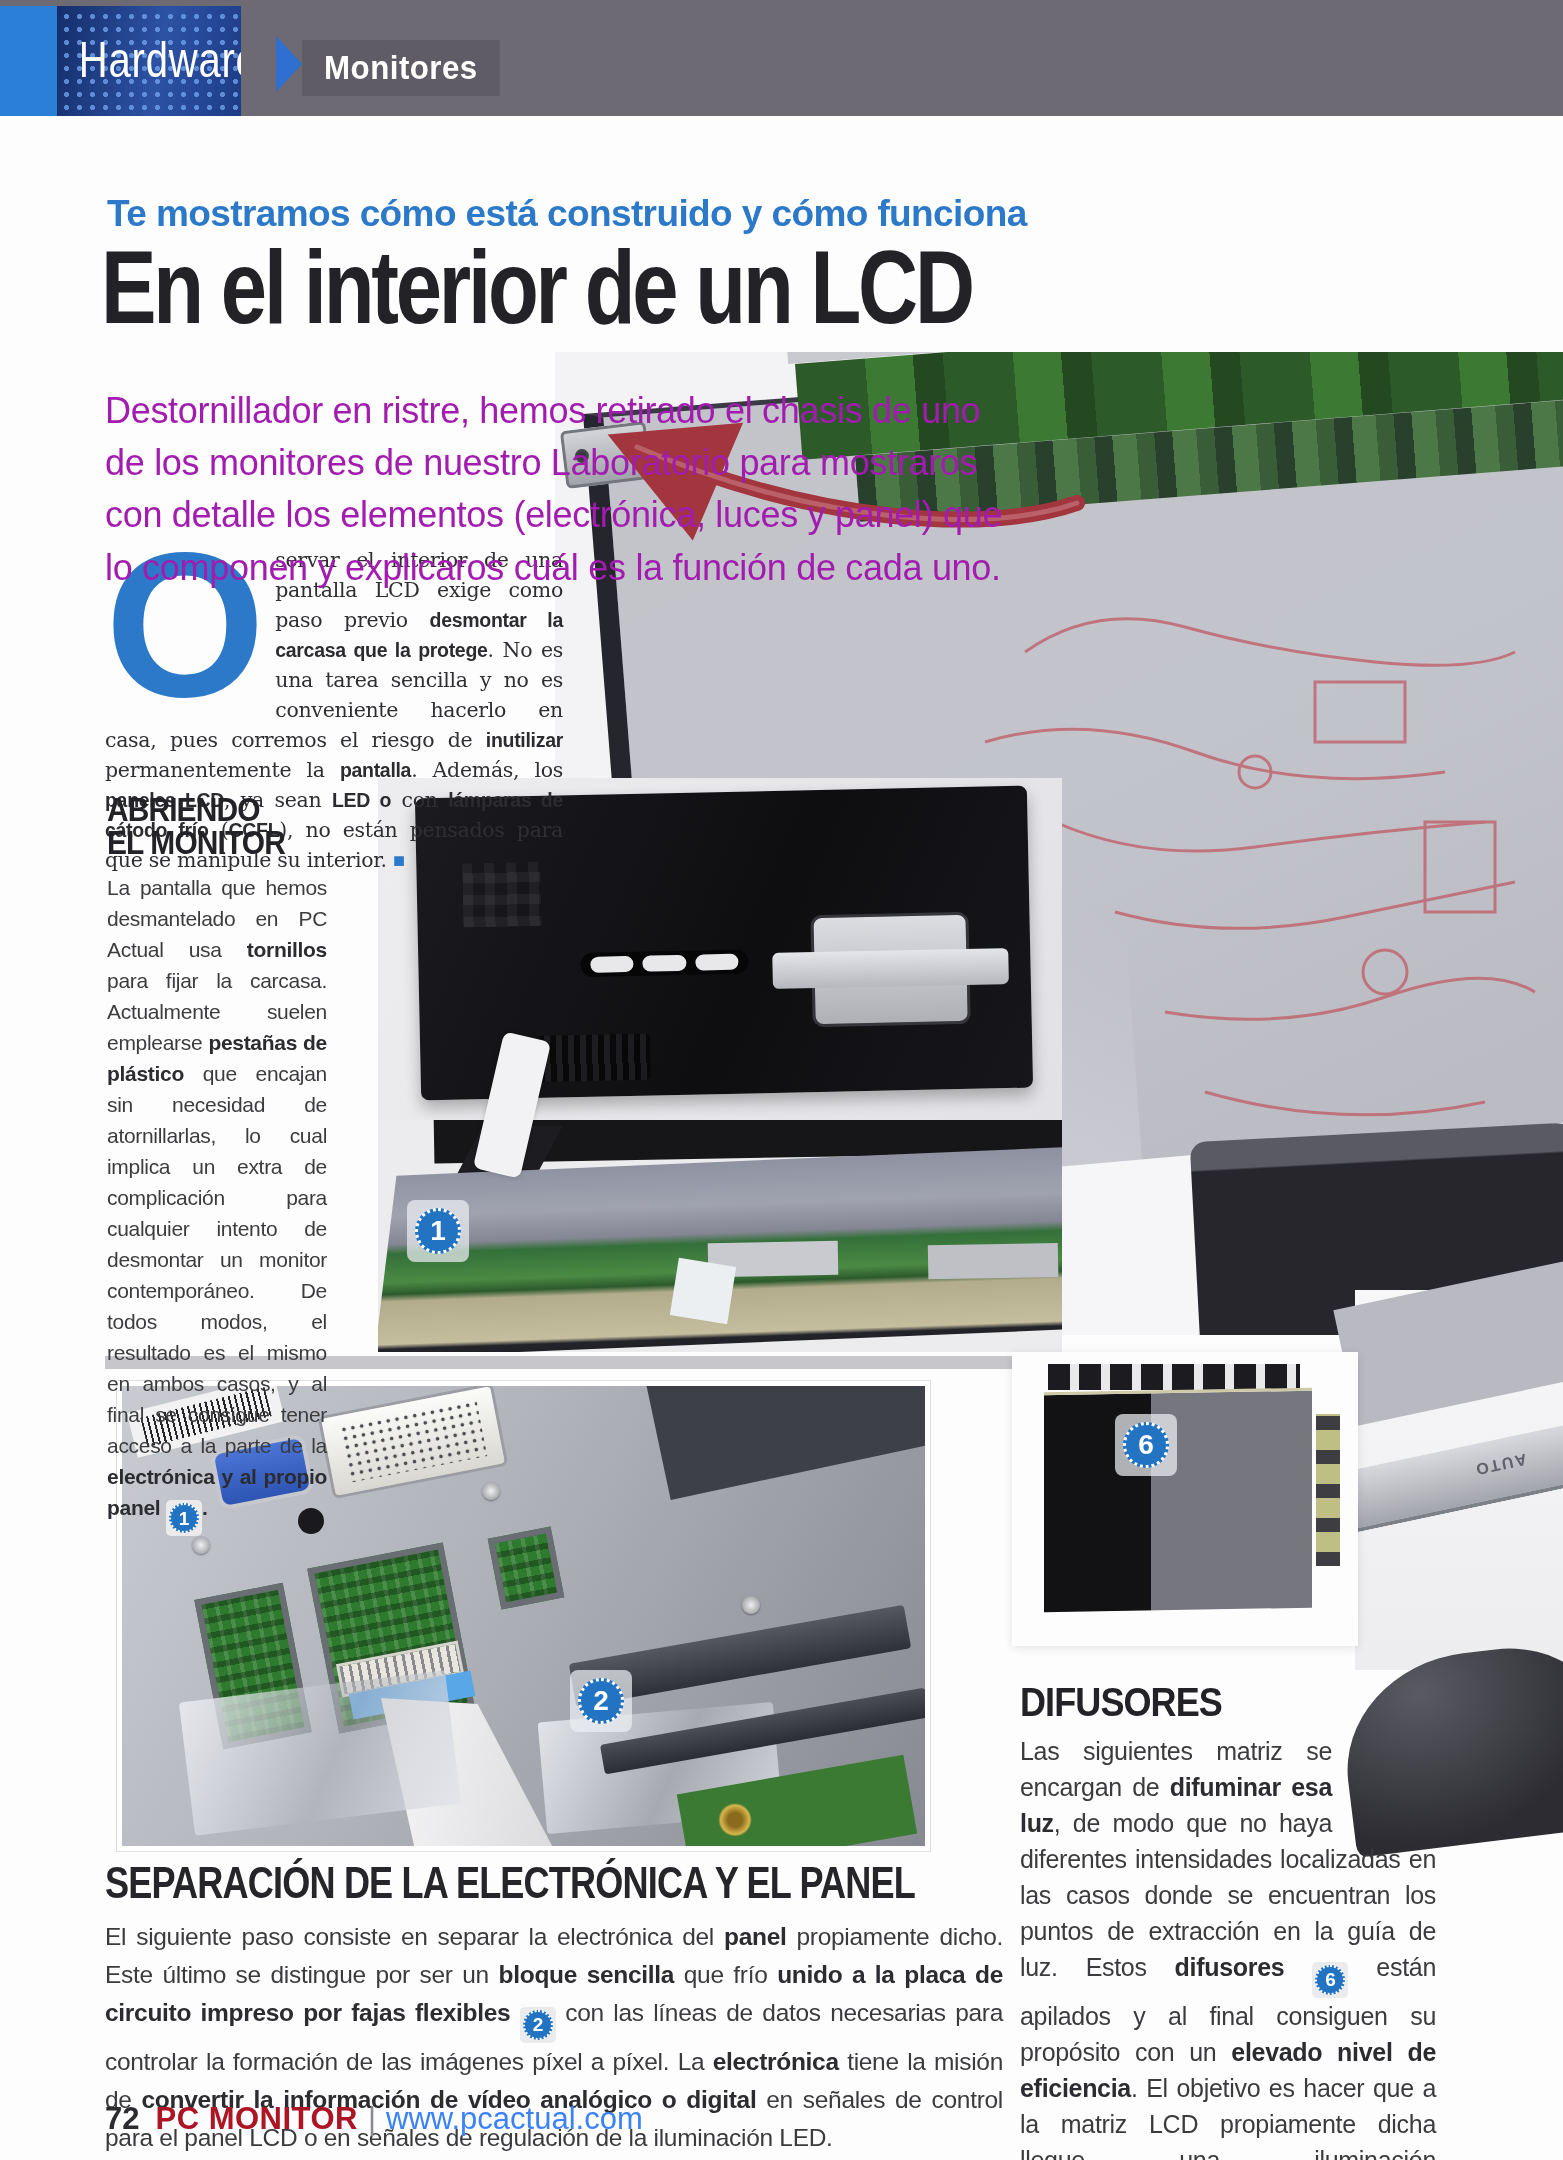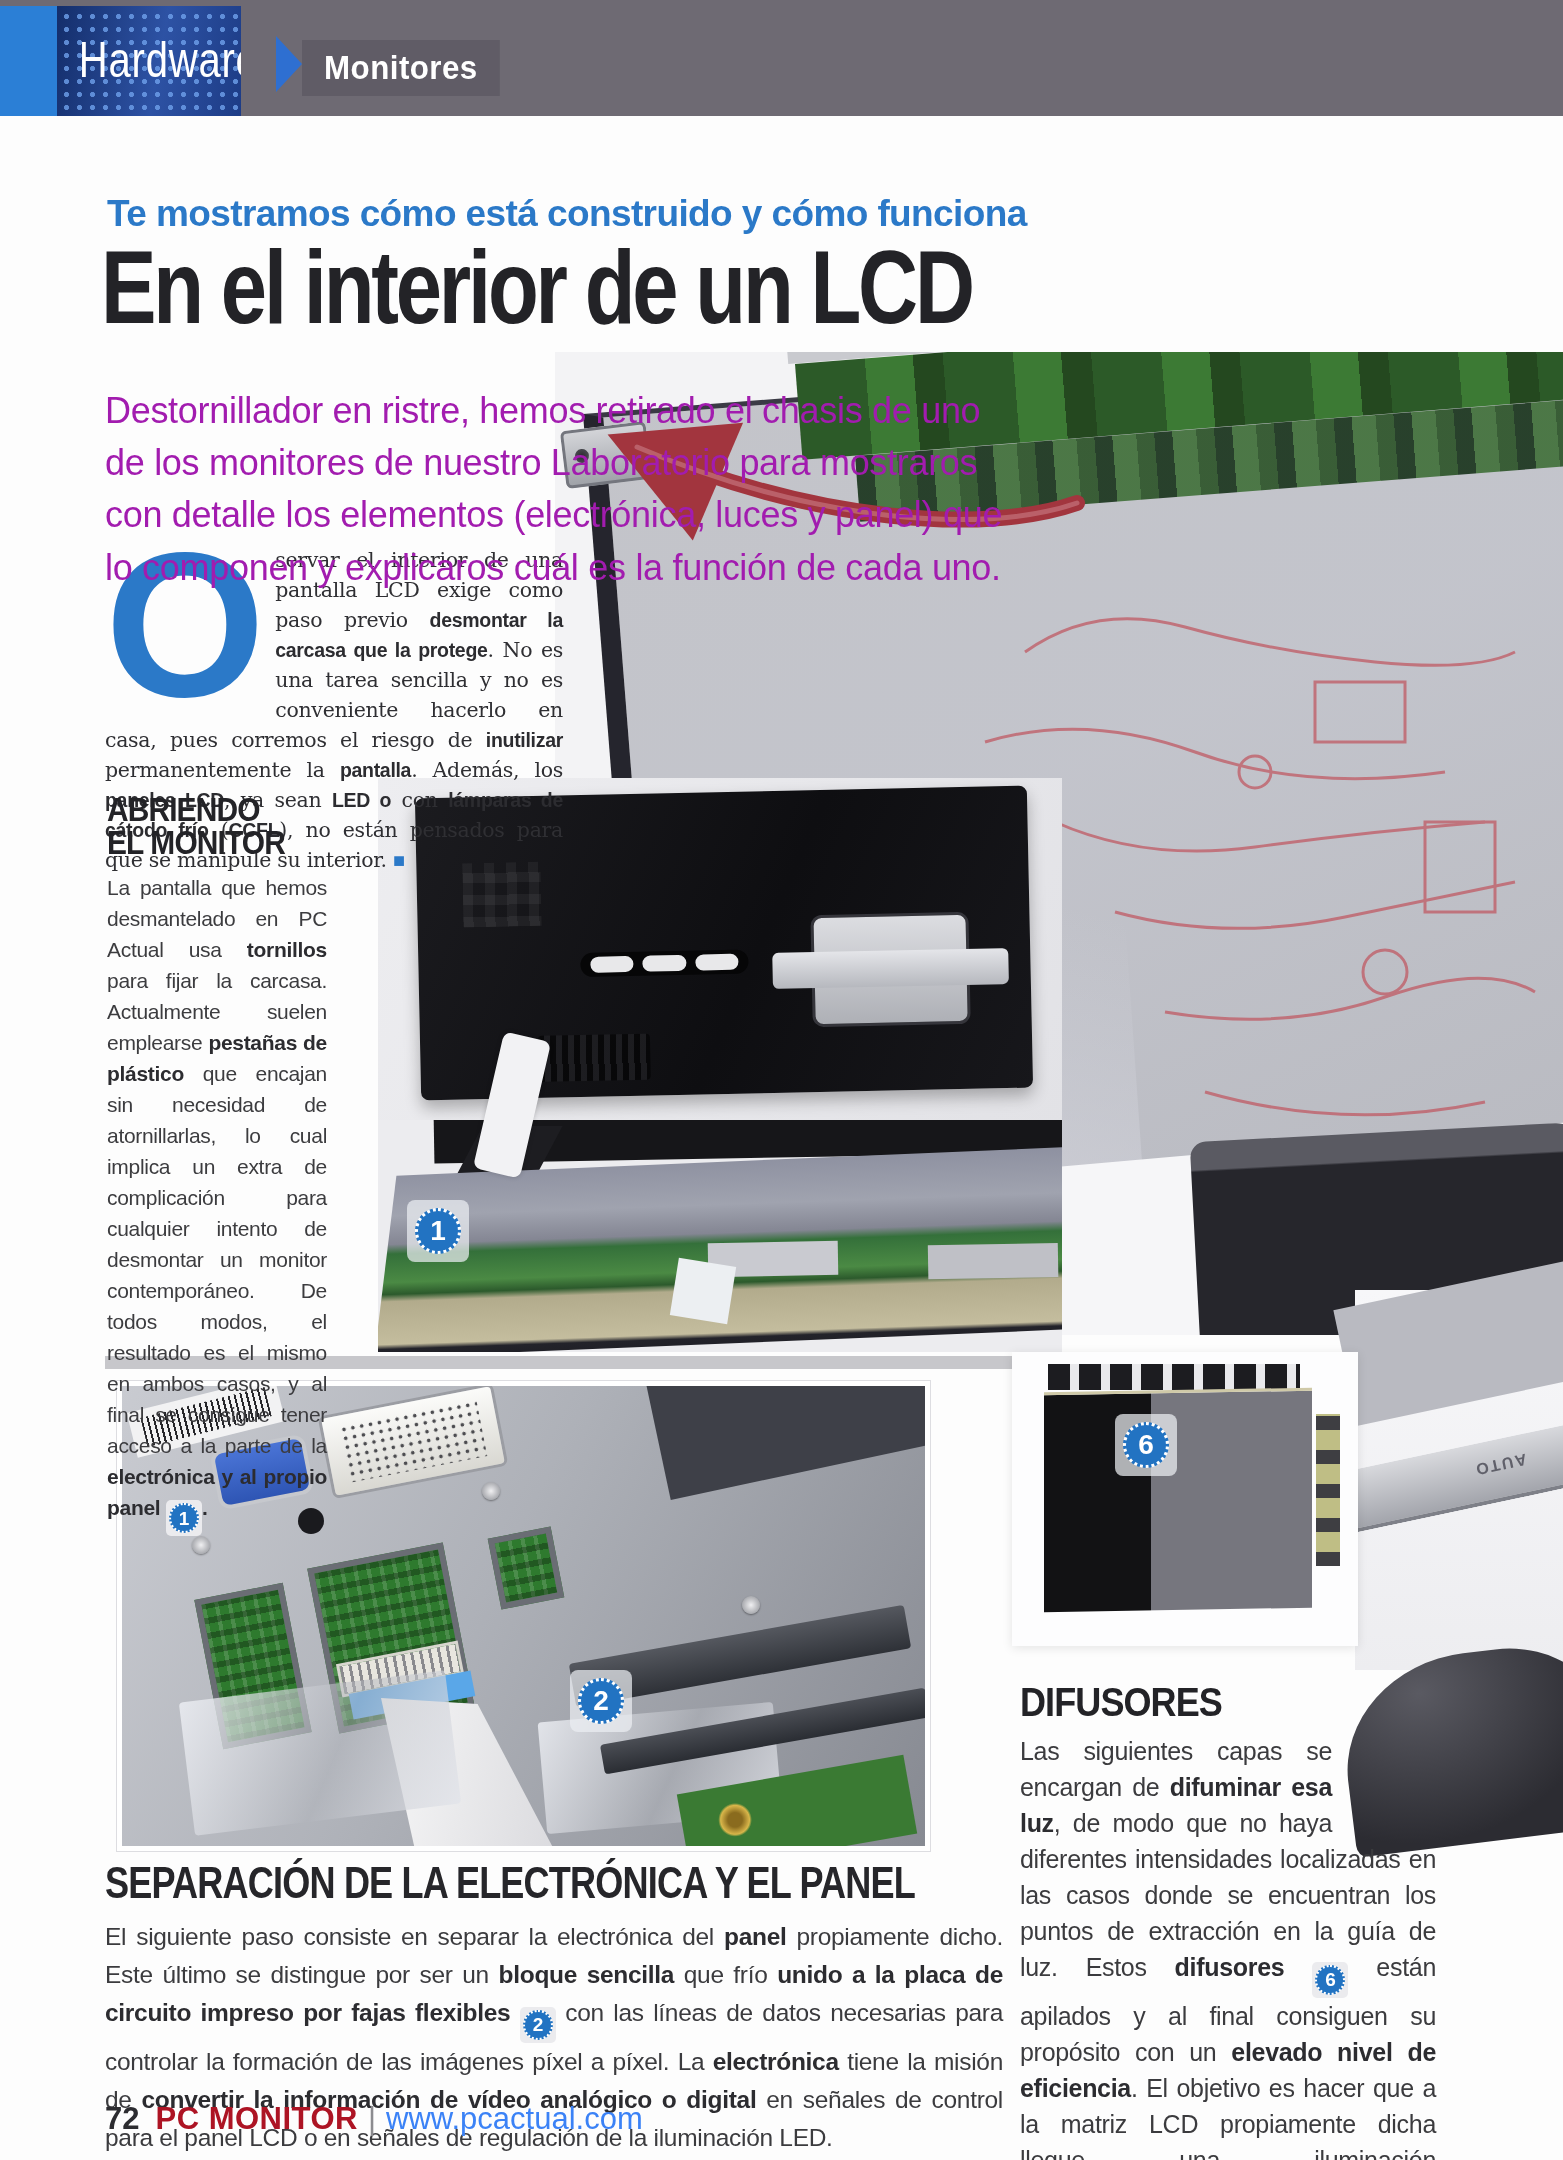--- a/index.html
+++ b/index.html
@@ -366,21 +366,21 @@
       <div class="badge">6</div>
     </div>
   </div>
 
   <div class="stand-base"></div>
 
   <div class="difusores">
     <h2>DIFUSORES</h2>
     <div class="secbody">
       <span class="intrude"></span>
-      <span>Las siguientes capas se encargan de </span><span class="b">difuminar esa luz</span><span>, de modo que no haya diferentes intensidades localizadas en las casos donde se encuentran los puntos de extracción en la guía de luz. Estos </span><span class="b">difusores</span>
+      <span>Las siguientes matriz se encargan de </span><span class="b">difuminar esa luz</span><span>, de modo que no haya diferentes intensidades localizadas en las casos donde se encuentran los puntos de extracción en la guía de luz. Estos </span><span class="b">difusores</span>
       <span class="halo-inline">
           <span class="badge-inline">6</span>
         </span><span> están apilados y al final consiguen su propósito con un </span><span class="b">elevado nivel de eficiencia</span><span>. El objetivo es hacer que a la matriz LCD propiamente dicha llegue una iluminación suficientemente intensa y pura para que la formación de las imágenes se realice con la máxima calidad posible.</span>
     </div>
   </div>
 
   <div class="separacion">
     <h2>SEPARACIÓN DE LA ELECTRÓNICA Y EL PANEL</h2>
     <div class="secbody">
       <span>El siguiente paso consiste en separar la electrónica del </span><span class="b">panel</span><span> propiamente dicho. Este último se distingue por ser un </span><span class="b">bloque sencilla</span><span> que frío </span><span class="b">unido a la placa de circuito impreso por fajas flexibles</span>

